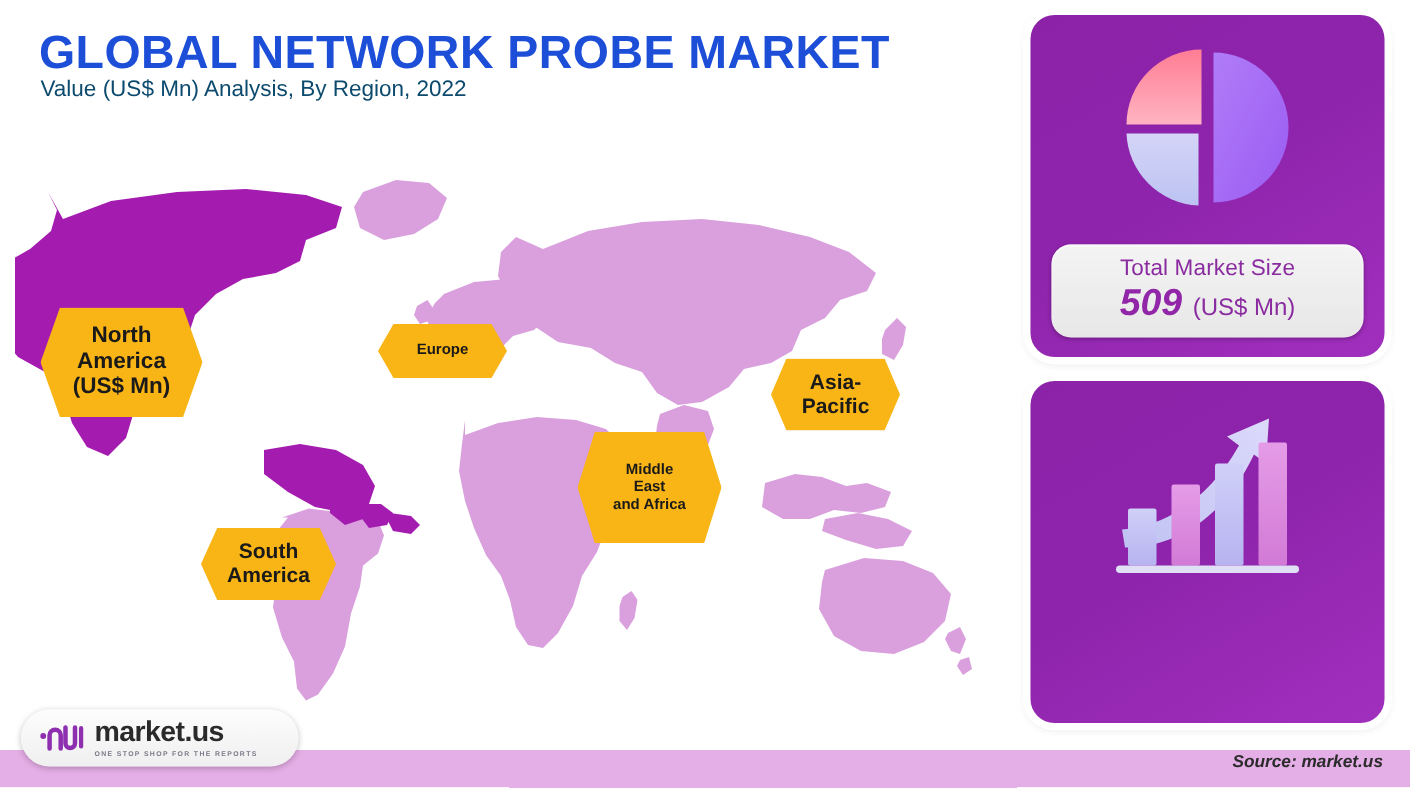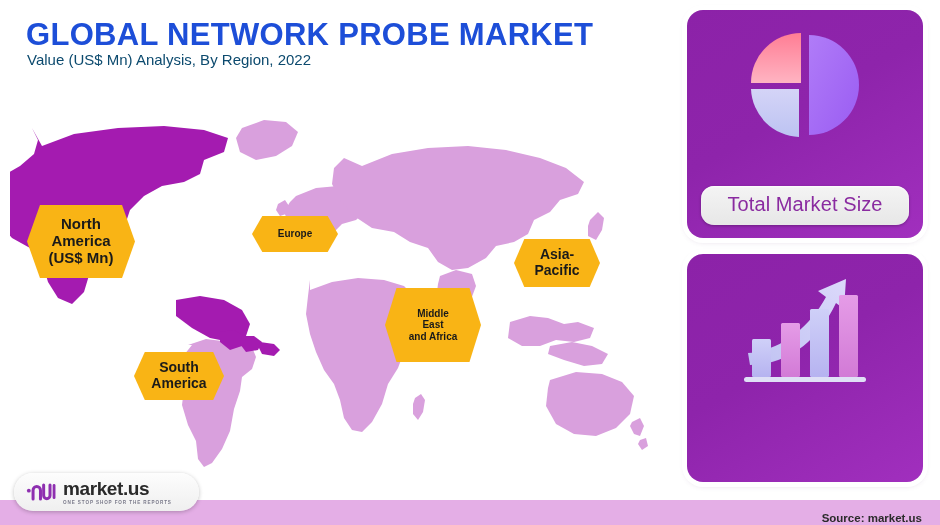--- a/index.html
+++ b/index.html
@@ -62,40 +62,40 @@
   }
   .card-panel{
     position:absolute;left:14px;right:14px;bottom:13px;
     background:linear-gradient(180deg,#f4f4f4 0%,#e7e7e7 100%);
     border-radius:13px;
     box-shadow:inset 0 1px 2px rgba(255,255,255,.9),0 1px 3px rgba(0,0,0,.28);
     text-align:center;
     padding:7px 4px 9px 4px;
   }
   .panel-label{
-    font-size:20px;color:#8a2ba0;letter-spacing:.1px;line-height:1.15;
+    font-size:15px;color:#8a2ba0;letter-spacing:.1px;line-height:1.15;
   }
   .panel-value{
     margin-top:1px;
     font-size:25px;font-weight:bold;font-style:italic;color:#9127a8;
     line-height:1.1;white-space:nowrap;
   }
   .panel-value .unit{
     font-size:16px;font-style:normal;font-weight:normal;color:#8a2ba0;
     letter-spacing:0;
   }
 
   
   .band{
     position:absolute;left:0;right:0;bottom:0;height:25px;
     background:#e4aee6;
   }
   .source{
-    position:absolute;right:18px;bottom:1px;
-    font-size:11.5px;font-weight:bold;color:#2b2b2b;
+    position:absolute;right:18px;bottom:11px;
+    font-size:11.5px;font-weight:bold;color:#2b2b2b;font-style:italic;
   }
   .logo{
     position:absolute;left:14px;bottom:14px;
     width:185px;height:38px;border-radius:19px;
     background:linear-gradient(180deg,#fdfdfd 0%,#efefef 100%);
     box-shadow:0 1px 4px rgba(0,0,0,.25);
     display:flex;align-items:center;gap:7px;padding:0 12px;
     box-sizing:border-box;
   }
   .logo-mark{width:30px;height:26px;flex:0 0 auto;}
@@ -189,20 +189,24 @@
 
         <path d="M68 10 A50 50 0 0 1 68 110 L68 60 Z" fill="url(#gPurp)"></path>
 
         <path d="M60 8 A50 50 0 0 0 10 58 L60 58 Z" fill="url(#gPink)"></path>
 
         <path d="M58 64 L10 64 A50 50 0 0 0 58 112 Z" fill="url(#gLav)"></path>
       </svg>
     </div>
     <div class="card-panel">
       <div class="panel-label">Total Market Size</div>
+      <div class="panel-value">
+        <span>509</span>
+        <span class="unit">(US$ Mn)</span>
+      </div>
     </div>
   </div>
 
   <div class="card card-2">
     <div class="card-figure">
       <svg width="150" height="128" viewBox="0 0 150 128">
         <defs>
           <linearGradient id="bBlue" x1="0" y1="0" x2="0" y2="1">
             <stop offset="0%" stop-color="#cfd0f8"></stop>
             <stop offset="100%" stop-color="#b6b3f0"></stop>

